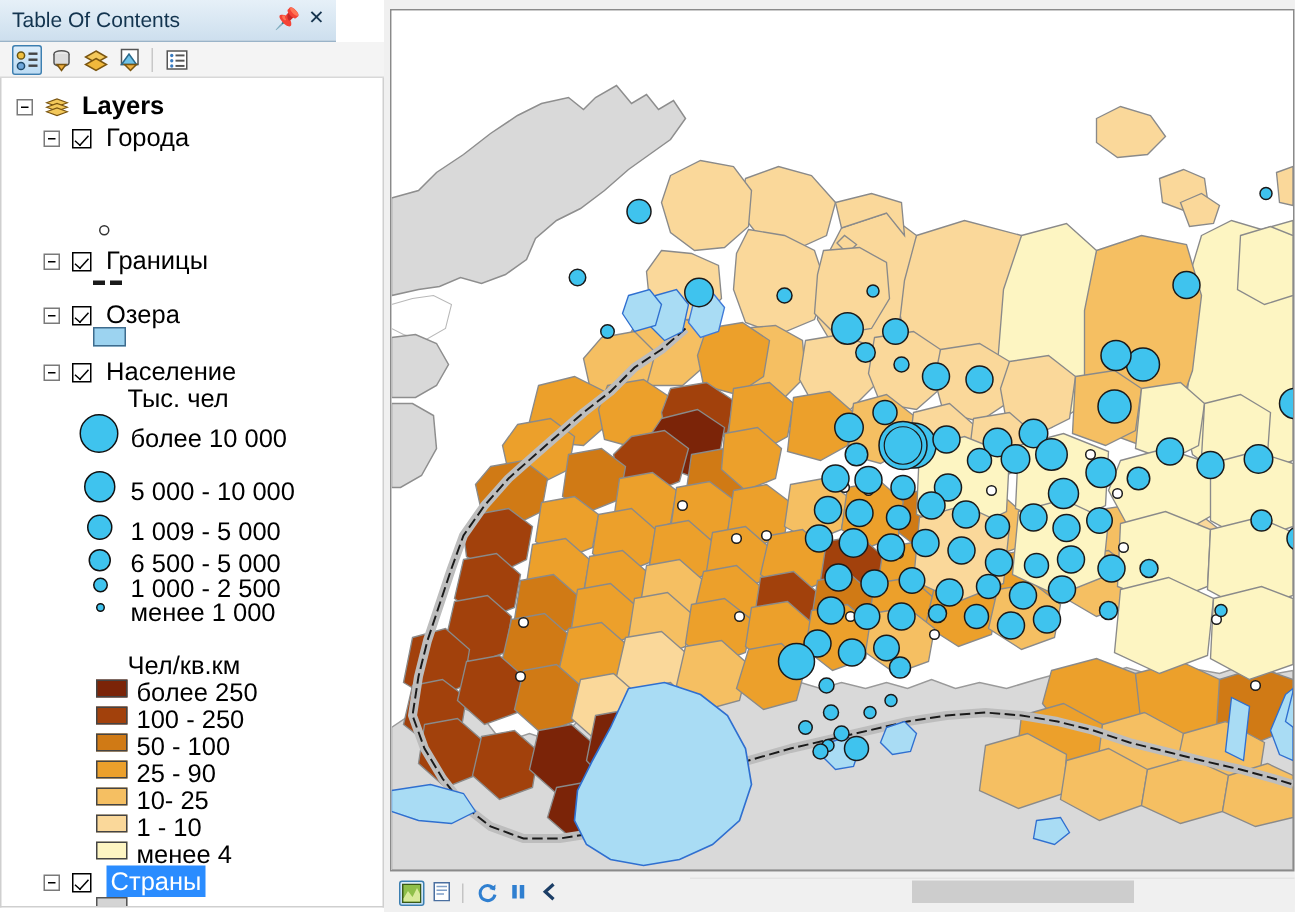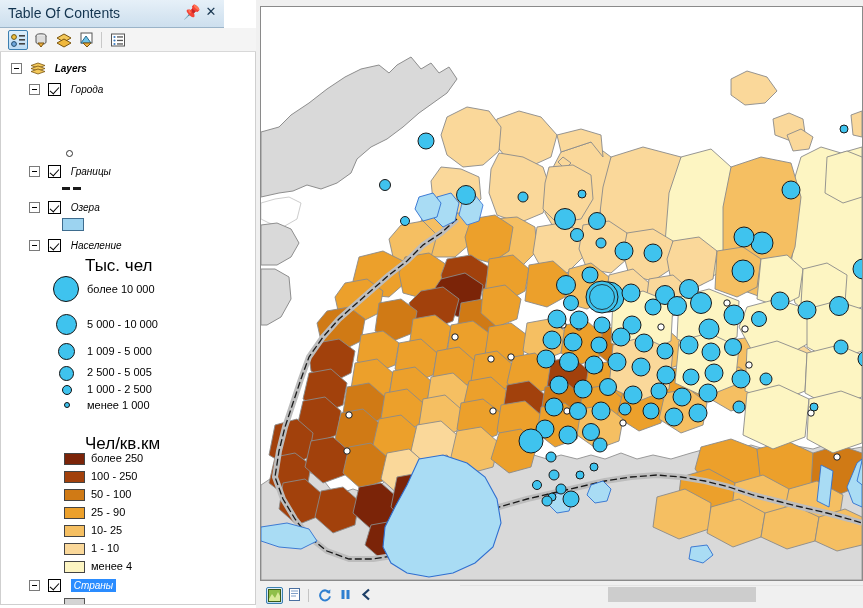--- a/index.html
+++ b/index.html
@@ -29,26 +29,26 @@
        background:#fff;border:1px solid #cfcfcf;border-top:none;box-sizing:border-box;overflow:hidden;}
 
   .row{position:absolute;height:18px;white-space:nowrap;}
   .exp{display:inline-block;width:11px;height:11px;border:1px solid #7a7a7a;background:#fff;
        position:relative;vertical-align:middle;margin-right:5px;cursor:pointer;box-sizing:border-box;}
   .exp:after{content:"";position:absolute;left:2px;top:4px;width:5px;height:1px;background:#000;}
   .chk{display:inline-block;width:13px;height:13px;border:1px solid #000;background:#fff;
        position:relative;vertical-align:middle;margin-right:6px;cursor:pointer;box-sizing:border-box;}
   .chk:after{content:"";position:absolute;left:3px;top:1px;width:4px;height:8px;
        border:solid #000;border-width:0 1.6px 1.6px 0;transform:rotate(42deg);}
-  .lbl{vertical-align:middle;font-size:10px;font-style:italic;}
+  .lbl{vertical-align:middle;font-size:17px;}
   .lbl.bold{font-weight:bold;}
   .lbl.sel{background:#2a8cff;color:#fff;padding:1px 3px;}
 
   .stacklayers{display:inline-block;width:16px;height:13px;vertical-align:middle;margin-right:5px;}
-  .legtxt{position:absolute;font-size:11px;vertical-align:middle;}
+  .legtxt{position:absolute;font-size:17px;vertical-align:middle;}
   .dot{position:absolute;border-radius:50%;background:#3fc3ee;border:1px solid #111;box-sizing:border-box;}
   .swatch{position:absolute;width:21px;height:12px;border:1px solid #444;box-sizing:border-box;}
   .lakeswatch{position:absolute;width:22px;height:13px;background:#9cd3f0;border:1px solid #3e6c8e;box-sizing:border-box;}
   .dashline{position:absolute;width:22px;height:3px;background:
       repeating-linear-gradient(to right,#1a1a1a 0px,#1a1a1a 8px,transparent 8px,transparent 11px);}
   .citydot{position:absolute;width:7px;height:7px;border-radius:50%;border:1px solid #333;background:#fff;box-sizing:border-box;}
   .countryswatch{position:absolute;width:21px;height:13px;background:#d4d4d4;border:1px solid #555;box-sizing:border-box;}
   .subhdr{position:absolute;font-size:17px;}
 
   
@@ -173,21 +173,21 @@
       <div class="dot" style="left:52px;top:224px;width:26px;height:26px"></div>
       <div class="legtxt" style="left:86px;top:231px">более 10 000</div>
 
       <div class="dot" style="left:55px;top:262px;width:21px;height:21px"></div>
       <div class="legtxt" style="left:86px;top:266px">5 000 - 10 000</div>
 
       <div class="dot" style="left:57px;top:291px;width:17px;height:17px"></div>
       <div class="legtxt" style="left:86px;top:293px">1 009 - 5 000</div>
 
       <div class="dot" style="left:58px;top:314px;width:15px;height:15px"></div>
-      <div class="legtxt" style="left:86px;top:314px">2 500 - 5 005</div>
+      <div class="legtxt" style="left:86px;top:314px">6 500 - 5 000</div>
 
       <div class="dot" style="left:61px;top:333px;width:10px;height:10px"></div>
       <div class="legtxt" style="left:86px;top:331px">1 000 - 2 500</div>
 
       <div class="dot" style="left:63px;top:350px;width:6px;height:6px"></div>
       <div class="legtxt" style="left:86px;top:347px">менее 1 000</div>
 
       <div class="subhdr" style="left:84px;top:382px">Чел/кв.км</div>
 
       <div class="swatch" style="left:63px;top:401px;background:#7b2408"></div>

